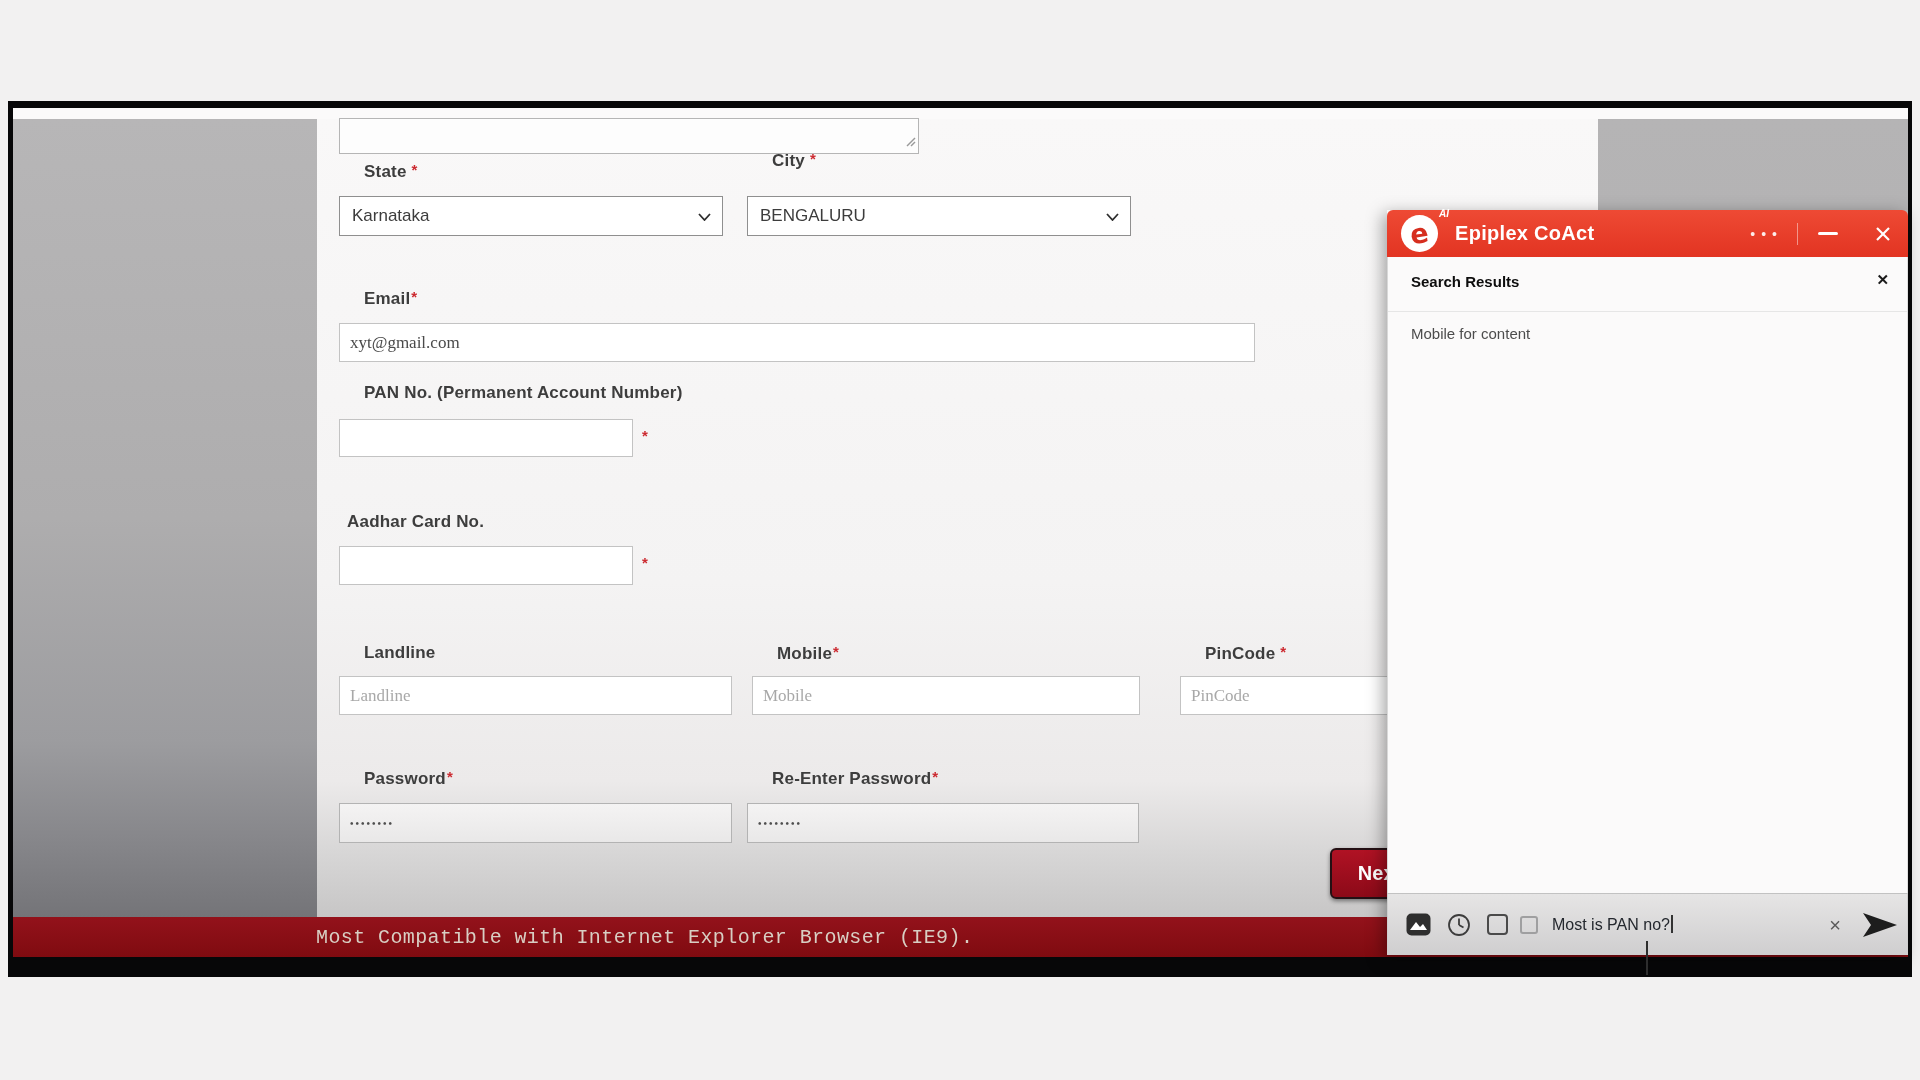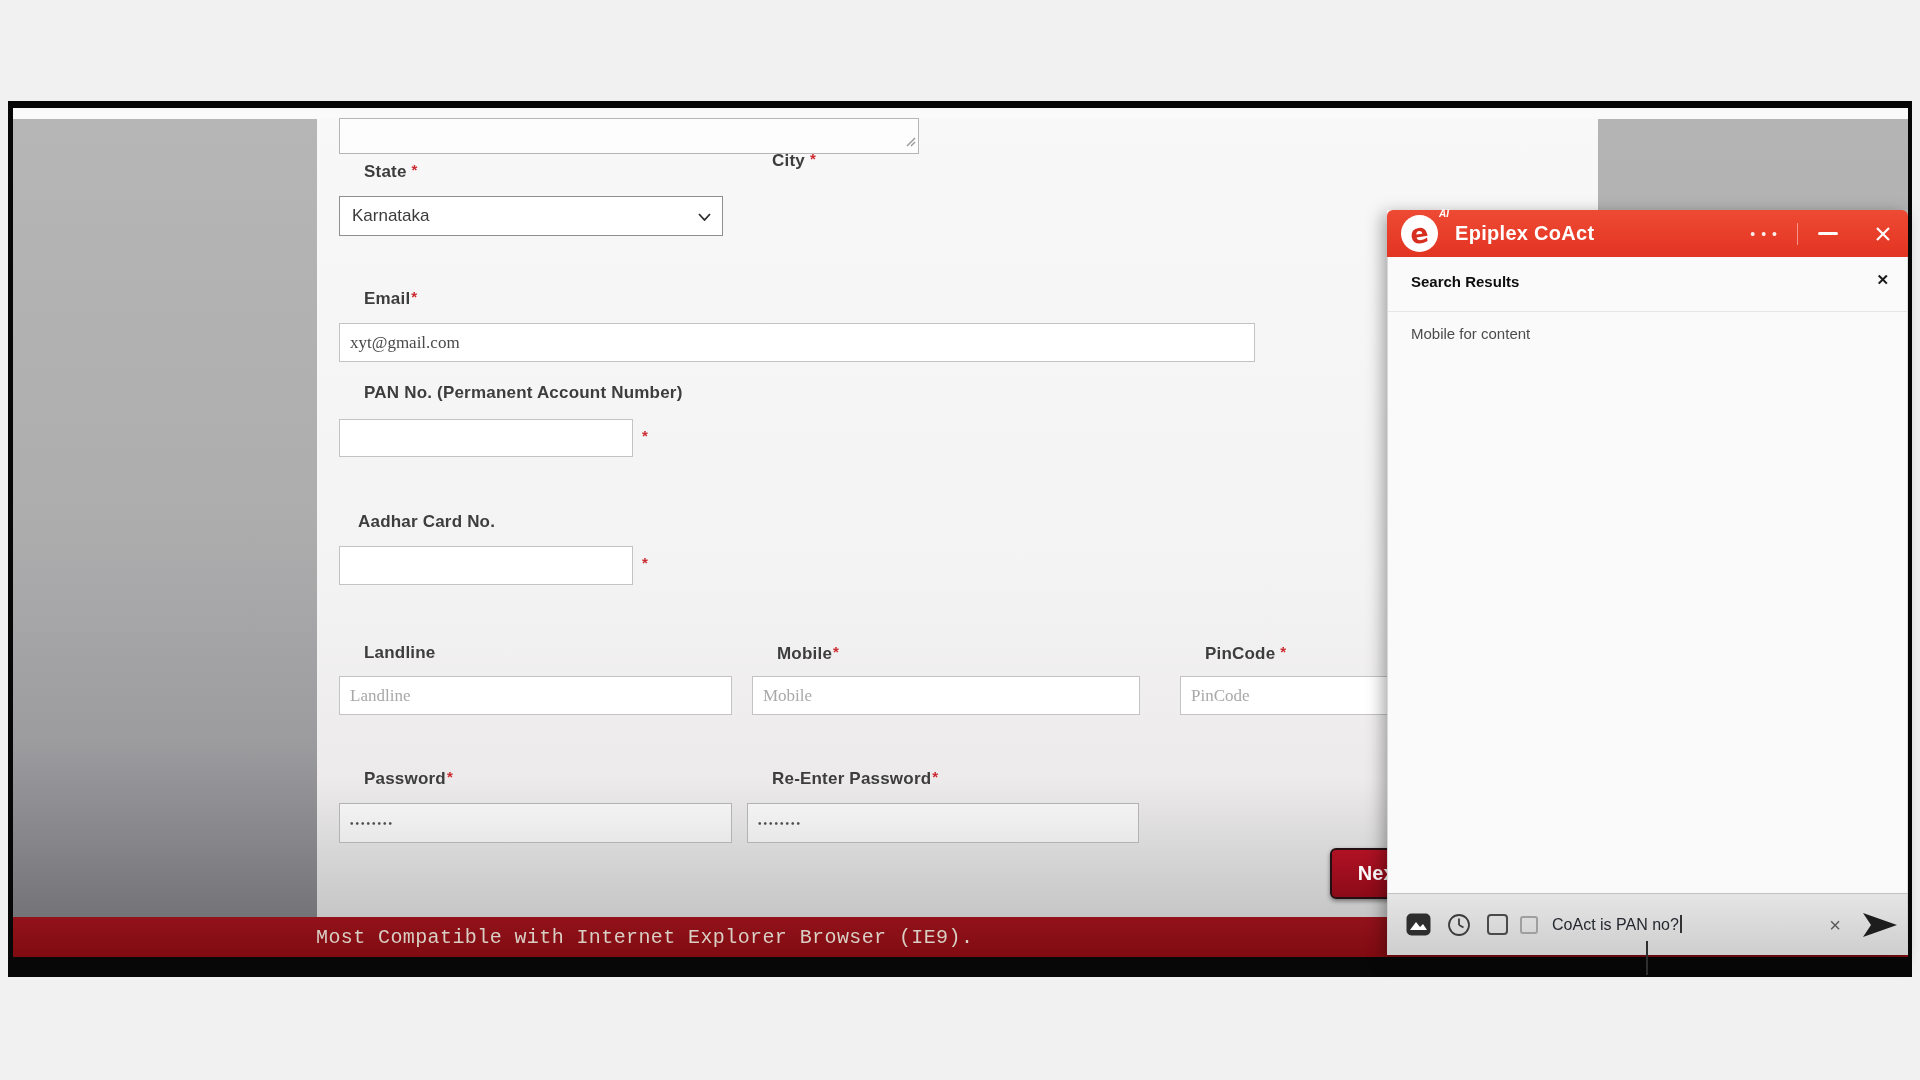--- a/index.html
+++ b/index.html
@@ -109,33 +109,41 @@
     <span class="chev">
       <svg width="13" height="8" viewBox="0 0 13 8">
           <polyline points="1,1 6.5,7 12,1" fill="none" stroke="#2e2e2e" stroke-width="1.8"></polyline>
         </svg>
     </span>
   </div>
 
   <div class="abs flabel" style="left:747px;top:150px;">
     <span>City</span><span class="req">*</span>
   </div>
+  <div class="abs sel" style="left:747px;top:196px;width:384px;height:40px;">
+    <span>BENGALURU</span>
+    <span class="chev">
+      <svg width="13" height="8" viewBox="0 0 13 8">
+          <polyline points="1,1 6.5,7 12,1" fill="none" stroke="#2e2e2e" stroke-width="1.8"></polyline>
+        </svg>
+    </span>
+  </div>
 
   <div class="abs flabel" style="left:339px;top:288px;">
     <span>Email</span><span class="req tight">*</span>
   </div>
   <input class="abs tinput" style="left: 339px; top: 323px; width: 916px; height: 39px;" readonly="" value="xyt@gmail.com">
 
   <div class="abs flabel" style="left:339px;top:383px;">
     <span>PAN No. (Permanent Account Number)</span>
   </div>
   <input class="abs tinput" style="left: 339px; top: 419px; width: 294px; height: 38px;" readonly="" value="">
   <span class="abs req" style="left:637px;top:427px;">*</span>
 
-  <div class="abs flabel" style="left:333px;top:512px;">
+  <div class="abs flabel" style="left:322px;top:512px;">
     <span>Aadhar Card No.</span>
   </div>
   <input class="abs tinput" style="left: 339px; top: 546px; width: 294px; height: 39px;" readonly="" value="">
   <span class="abs req" style="left:637px;top:554px;">*</span>
 
   <div class="abs flabel" style="left:339px;top:643px;">
     <span>Landline</span>
   </div>
   <input class="abs tinput" style="left: 339px; top: 676px; width: 393px; height: 39px;" readonly="" placeholder="Landline">
 
@@ -202,21 +210,21 @@
       </span>
       <span class="cb-icon" style="margin-left:16px;">
         <svg width="24" height="24" viewBox="0 0 24 24">
           <circle cx="12" cy="12" r="10" fill="none" stroke="#3c3c3c" stroke-width="1.8"></circle>
           <line x1="12" y1="12" x2="12" y2="5.5" stroke="#3c3c3c" stroke-width="1.8"></line>
           <line x1="12" y1="12" x2="16.5" y2="14.5" stroke="#3c3c3c" stroke-width="1.8"></line>
         </svg>
       </span>
       <span class="chk chk1" style="margin-left:16px;"></span>
       <span class="chk chk2" style="margin-left:12px;"></span>
-      <span class="chat-text"><span>CoAct is PAN no?</span><span class="caret"></span></span>
+      <span class="chat-text"><span>Most is PAN no?</span><span class="caret"></span></span>
       <span class="chat-clear">×</span>
       <span class="chat-send">
         <svg width="36" height="26" viewBox="0 0 36 26">
           <polygon points="0,1 34,13 0,25 8,13" fill="#1d1d1d"></polygon>
         </svg>
       </span>
     </div>
   </div>
 
   <div class="abs ibeam"></div>

